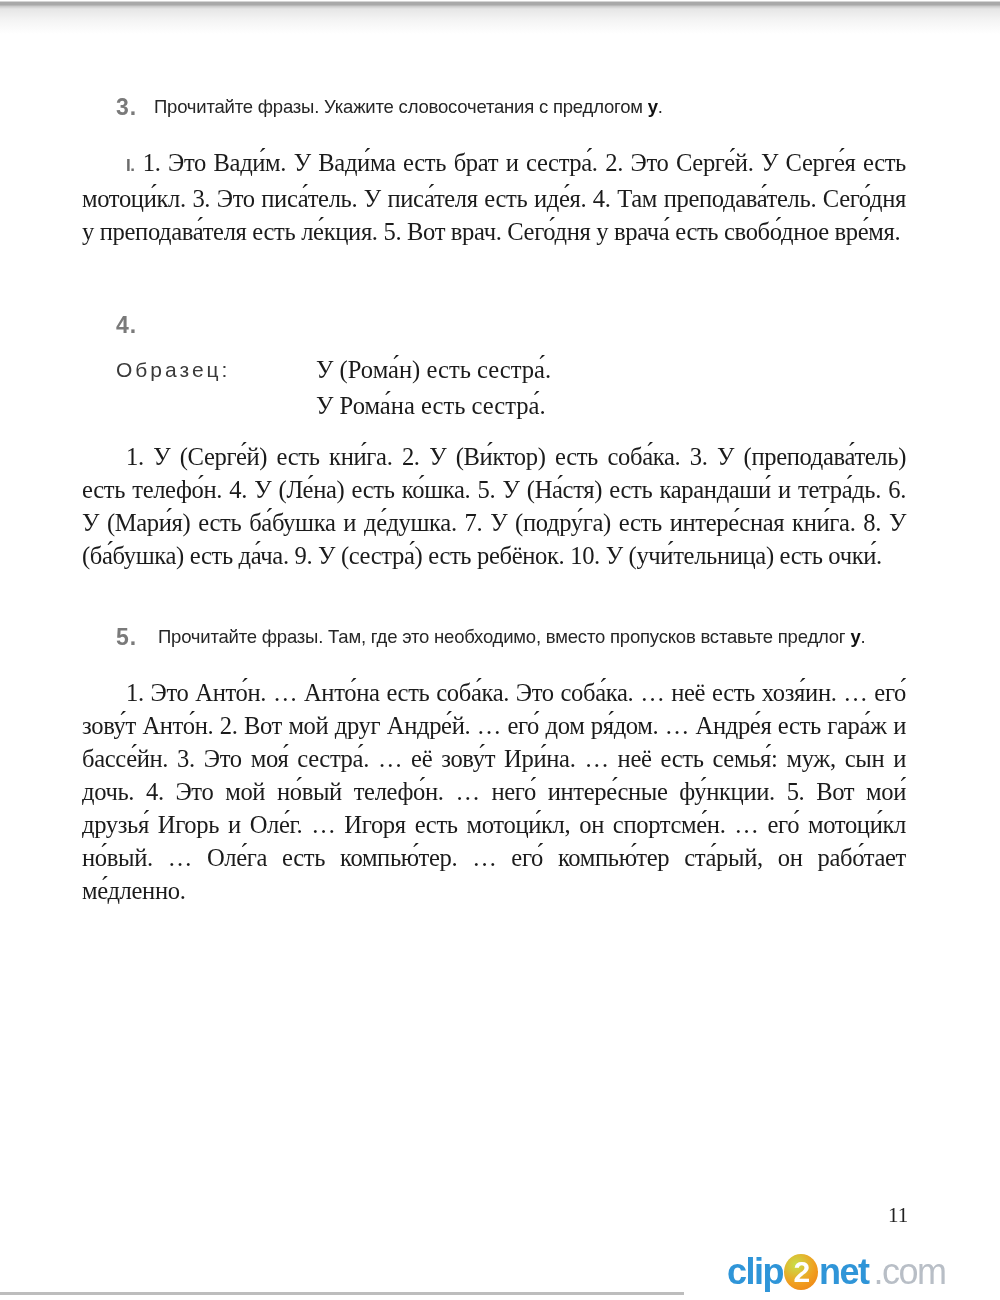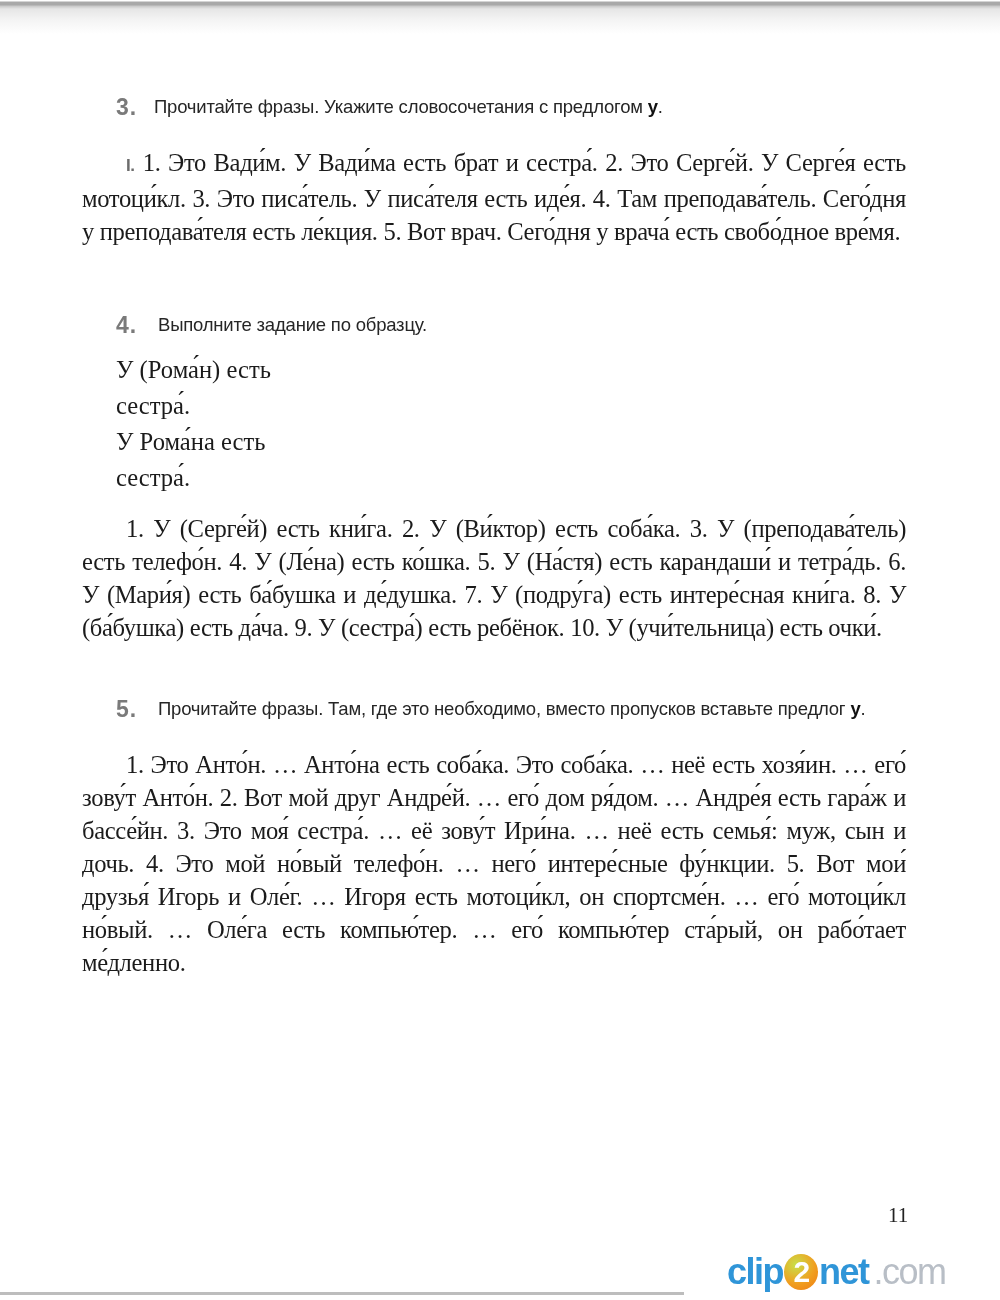--- a/index.html
+++ b/index.html
@@ -149,24 +149,24 @@
     <div class="gap-s"></div>
     <p class="para"><span class="roman">I.</span><span>1. Это Вади́м. У Вади́ма есть брат и сестра́. 2. Это Серге́й. У Серге́я есть мотоци́кл. 3. Это писа́тель. У писа́теля есть иде́я. 4. Там преподава́тель. Сего́дня у преподава́теля есть ле́кция. 5. Вот врач. Сего́дня у врача́ есть свобо́дное вре́мя.</span></p>
     <div class="gap-s"></div>
   </section>
 
   <div class="gap-l"></div>
 
   <section class="exercise">
     <div class="ex-head">
       <span class="ex-num">4.</span>
-      <span class="ex-instr">Выполните задание по образцу.</span>
     </div>
     <div class="gap-s"></div>
     <div class="sample">
+      <span class="sample-label">Образец:</span>
       <span>У (Рома́н) есть сестра́.</span>
       <span></span>
       <span>У Рома́на есть сестра́.</span>
     </div>
     <div class="gap-s" style="height:4px"></div>
     <p class="para">1. У (Серге́й) есть кни́га. 2. У (Ви́ктор) есть соба́ка. 3. У (преподава́тель) есть телефо́н. 4. У (Ле́на) есть ко́шка. 5. У (На́стя) есть карандаши́ и тетра́дь. 6. У (Мари́я) есть ба́бушка и де́душка. 7. У (подру́га) есть интере́сная кни́га. 8. У (ба́бушка) есть да́ча. 9. У (сестра́) есть ребёнок. 10. У (учи́тельница) есть очки́.</p>
   </section>
 
   <div class="gap-l"></div>
 

